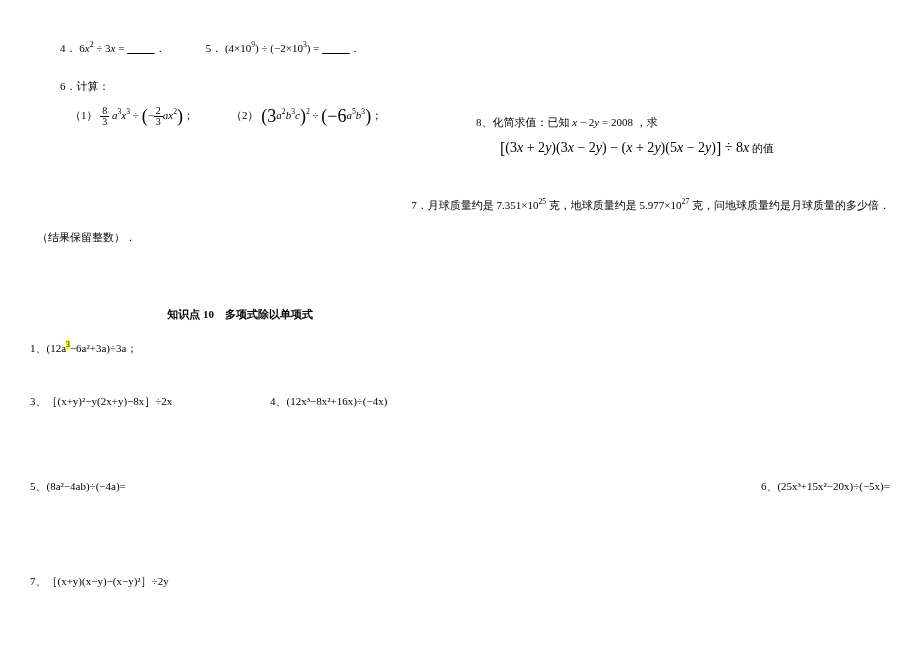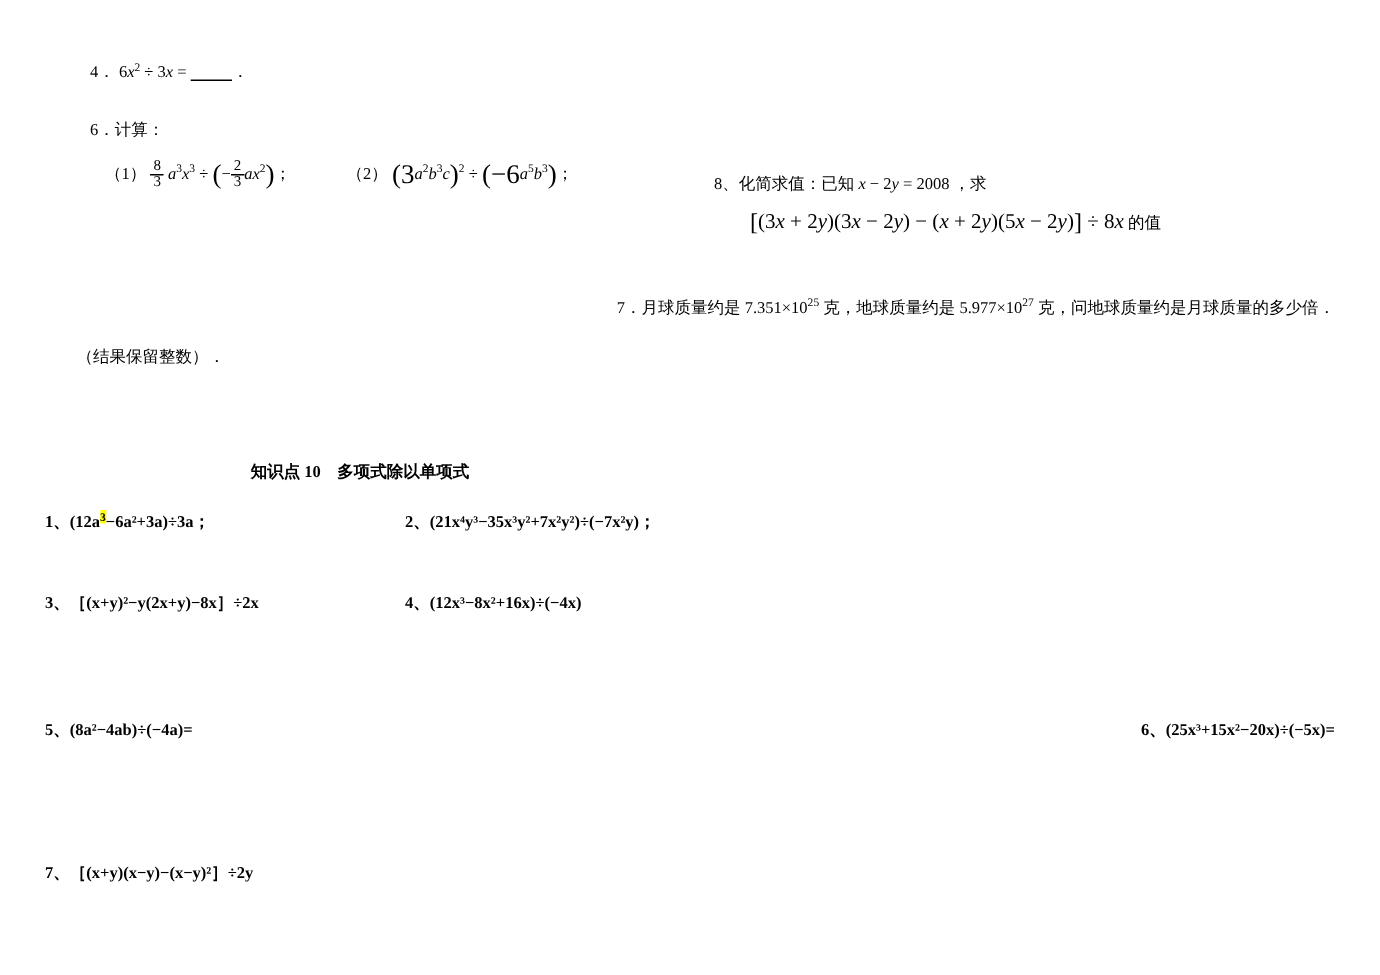--- a/index.html
+++ b/index.html
@@ -13,25 +13,25 @@
       position: relative;
       padding: 40px 30px;
     }
     .row { display: flex; margin-bottom: 8px; }
     .q4 { margin-left: 30px; }
     .q5 { margin-left: 40px; }
     .q6 { margin-left: 30px; margin-top: 23px; }
     .q6-sub { margin-left: 40px; margin-top: 12px; display: flex; }
     .q6-sub-2 { margin-left: 37px; }
     .q7 { margin-left: 0; margin-top: 70px; text-align: right; }
-    .q7-note { margin-left: 21px; margin-top: 18px; }
+    .q7-note { margin-left: 7px; margin-top: 18px; }
     .q8 { position: absolute; left: 476px; top: 115px; }
     .q8-expr { position: absolute; left: 500px; top: 140px; font-size: 14px; }
     .section-title { text-align: center; font-weight: bold; margin-top: 62px; margin-left: 80px; width: 260px; }
-    .kp { display: flex; margin-top: 18px; font-weight: bold; }
+    .kp { display: flex; margin-top: 18px; }
     .kp-left { min-width: 240px; }
     .kp-right { }
     .kp-row-2 { margin-top: 38px; }
     .kp-row-3 { margin-top: 70px; justify-content: space-between; }
     .kp-row-4 { margin-top: 80px; }
     .blank { text-decoration: underline; white-space: pre; }
     sup { font-size: 0.7em; vertical-align: super; }
     .frac { display: inline-block; vertical-align: middle; text-align: center; font-size: 10px; }
     .frac .num { display: block; border-bottom: 1px solid #000; padding: 0 2px; line-height: 1; }
     .frac .den { display: block; padding: 0 2px; line-height: 1; }
@@ -40,20 +40,24 @@
     .italic { font-style: italic; font-family: "Times New Roman", serif; }
     .hl { background: #ffff00; }
   </style>
 </head>
 <body>
 
 <div class="row">
   <div class="q4">
     <span>4．</span>
     <span>6</span><span class="italic">x</span><sup>2</sup><span> ÷ 3</span><span class="italic">x</span><span> = </span><span class="blank">          </span><span>．</span>
+  </div>
+  <div class="q5">
+    <span>5．</span>
+    <span>(4×10</span><sup>9</sup><span>) ÷ (−2×10</span><sup>3</sup><span>) = </span><span class="blank">          </span><span>．</span>
   </div>
 </div>
 
 <div class="q6">
   <span>6．计算：</span>
 </div>
 
 <div class="q6-sub">
   <div>
     <span>（1）</span>
@@ -79,21 +83,20 @@
 <div class="q7-note">
   <span>（结果保留整数）．</span>
 </div>
 
 <div class="section-title">知识点 10　多项式除以单项式</div>
 
 <div class="kp">
   <div class="kp-left">
     <span>1、(12a</span><sup><span class="hl">3</span></sup><span>−6a²+3a)÷3a；</span>
   </div>
-  <div class="kp-right">2、(21x⁴y³−35x³y²+7x²y²)÷(−7x²y)；</div>
 </div>
 
 <div class="kp kp-row-2">
   <div class="kp-left">3、［(x+y)²−y(2x+y)−8x］÷2x</div>
   <div class="kp-right">4、(12x³−8x²+16x)÷(−4x)</div>
 </div>
 
 <div class="kp kp-row-3">
   <div class="kp-left">5、(8a²−4ab)÷(−4a)=</div>
   <div class="kp-right">6、(25x³+15x²−20x)÷(−5x)=</div>

